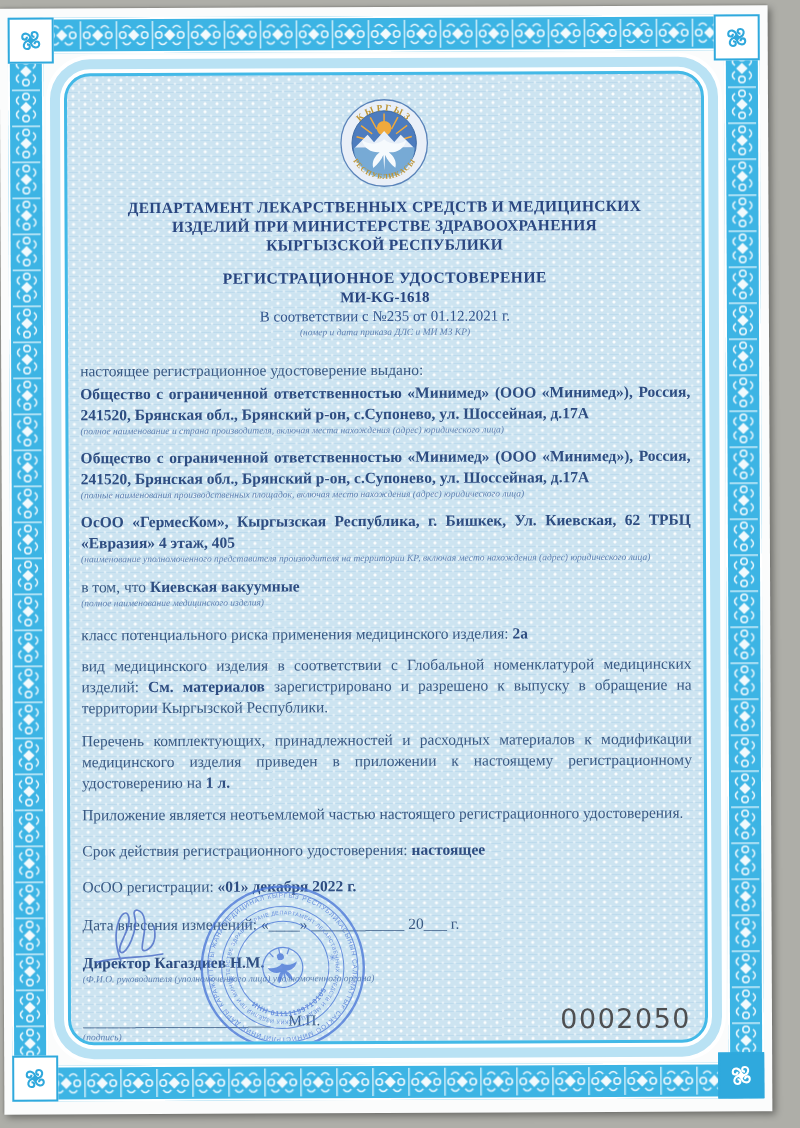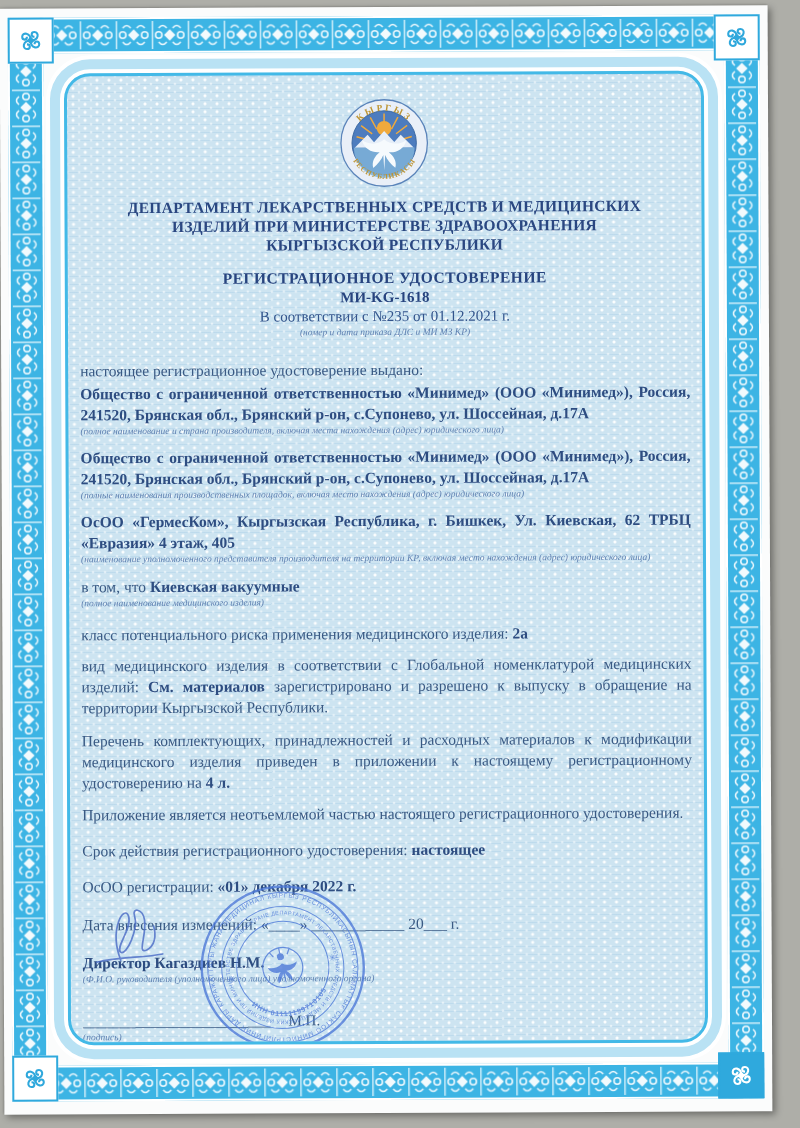--- a/index.html
+++ b/index.html
@@ -238,21 +238,21 @@
         <div class="bold-para mt10">ОсОО «ГермесКом», Кыргызская Республика, г. Бишкек, Ул. Киевская, 62 ТРБЦ «Евразия» 4 этаж, 405</div>
         <div class="note">(наименование уполномоченного представителя производителя на территории КР, включая место нахождения (адрес) юридического лица)</div>
 
         <div class="line mt12"><span>в том, что </span><span class="b">Киевская вакуумные</span></div>
         <div class="note">(полное наименование медицинского изделия)</div>
 
         <div class="line mt16"><span>класс потенциального риска применения медицинского изделия: </span><span class="b">2а</span></div>
 
         <div class="line jus mt10"><span>вид медицинского изделия в соответствии с Глобальной номенклатурой медицинских изделий: </span><span class="b">См. материалов</span><span> зарегистрировано и разрешено к выпуску в обращение на территории Кыргызской Республики.</span></div>
 
-        <div class="line jus mt12"><span>Перечень комплектующих, принадлежностей и расходных материалов к модификации медицинского изделия приведен в приложении к настоящему регистрационному удостоверению на </span><span class="b">4 л.</span></div>
+        <div class="line jus mt12"><span>Перечень комплектующих, принадлежностей и расходных материалов к модификации медицинского изделия приведен в приложении к настоящему регистрационному удостоверению на </span><span class="b">1 л.</span></div>
 
         <div class="line mt12">Приложение является неотъемлемой частью настоящего регистрационного удостоверения.</div>
 
         <div class="line mt16"><span>Срок действия регистрационного удостоверения: </span><span class="b">настоящее</span></div>
 
         <div class="line mt16"><span>ОсОО регистрации: </span><span class="b">«01» декабря 2022 г.</span></div>
 
         <div class="line mt18">Дата внесения изменений: «____» ____________ 20___ г.</div>
 
         <div class="line b mt18">Директор Кагаздиев Н.М.</div>
@@ -296,16 +296,17 @@
             <text font-size="7" font-weight="bold" fill="#4d79d8" stroke="none" letter-spacing="1" font-family="Liberation Sans, sans-serif">
               <textPath href="#sl-c" startOffset="50%" text-anchor="middle">ИНН 01111199710105</textPath>
             </text>
             <g fill="#4d79d8" stroke="none" font-size="9" font-family="Liberation Sans, sans-serif">
               <text x="30" y="90">✳</text>
                 <text x="133" y="90">✳</text>
             </g>
           </g>
         </svg>
 
+        <div class="serial">0002050</div>
       </div>
     </div>
   </div>
 </div>
 
 </body></html>

